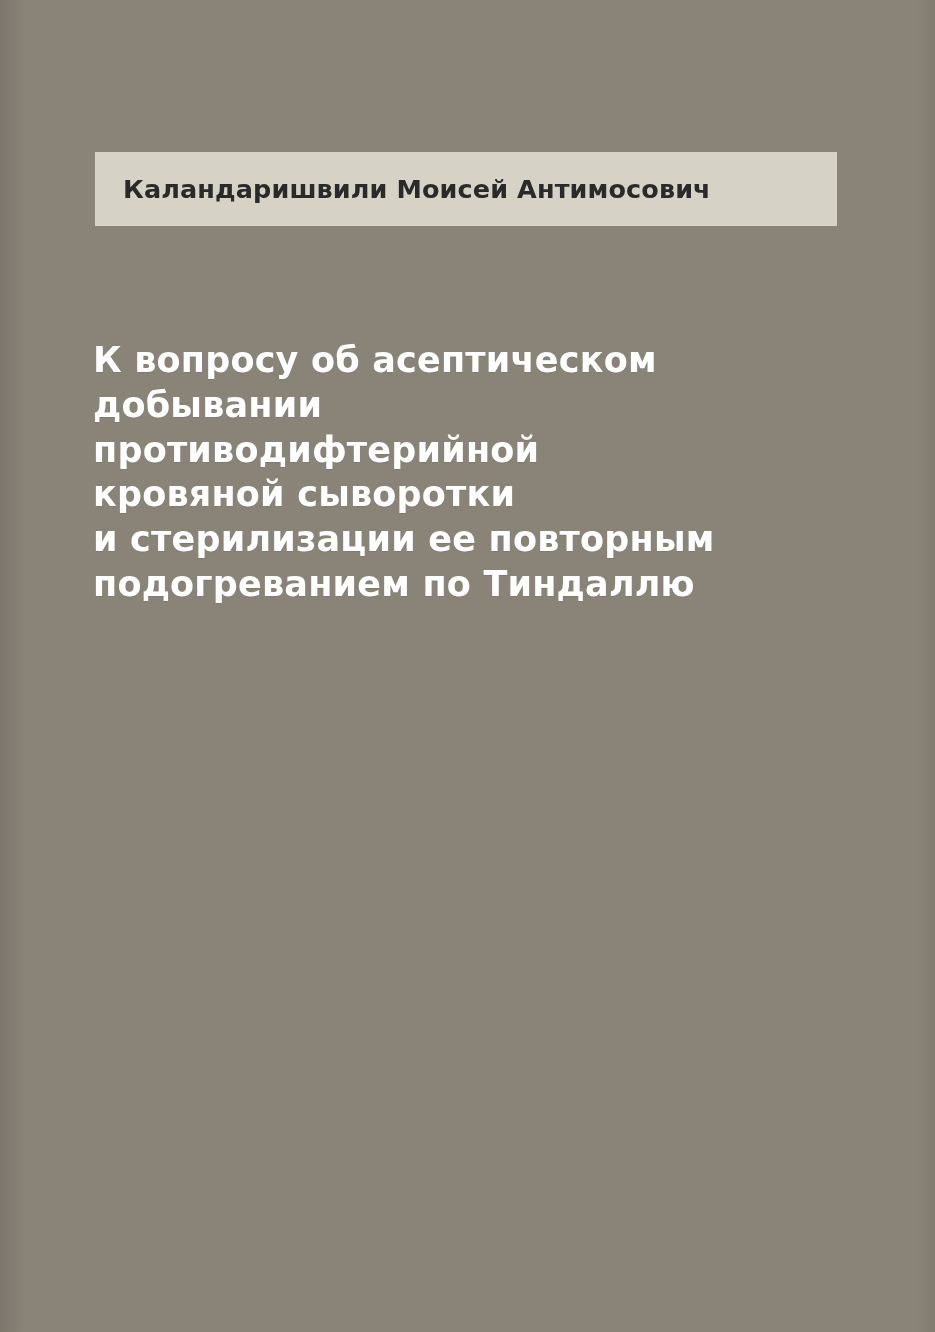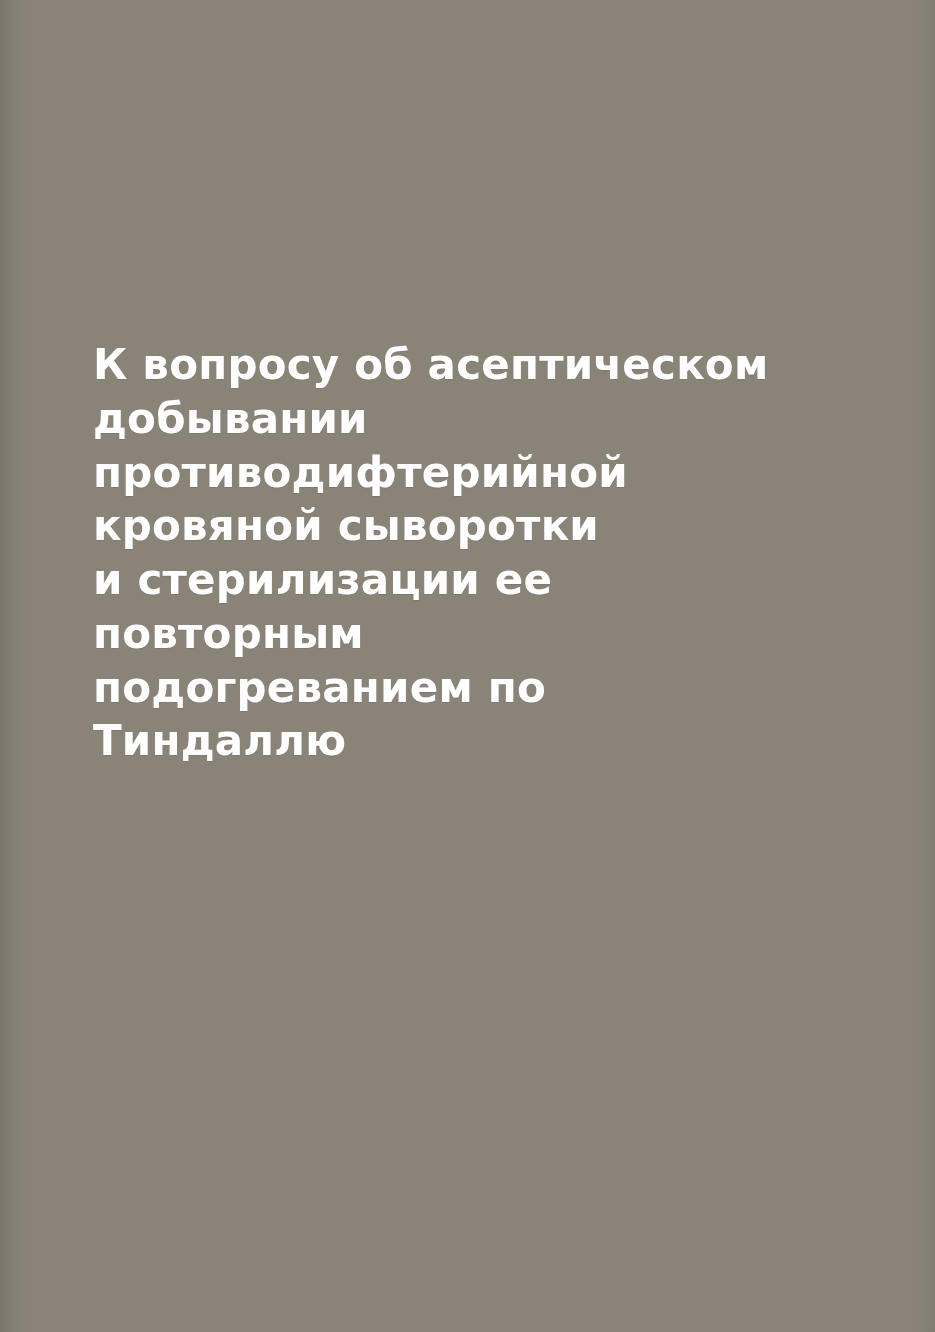--- a/index.html
+++ b/index.html
@@ -62,37 +62,40 @@
     line-height: 1.2;
   }
 
   .title-block {
     position: absolute;
     left: 93px;
     top: 338px;
     width: 700px;
   }
   .book-title {
-    font-size: 42px;
+    font-size: 35px;
     font-weight: bold;
     color: #ffffff;
     line-height: 1.28;
     letter-spacing: 0.2px;
     white-space: pre-line;
     text-shadow: 0 1px 0 rgba(0,0,0,0.08);
   }
 </style>
 </head>
 <body>
 
 <div class="book-cover">
 
   <div class="spine-shadow"></div>
   <div class="edge-shadow-right"></div>
 
+  <div class="author-band">
+    <div class="author-name">Каландаришвили Моисей Антимосович</div>
+  </div>
 
   <div class="title-block">
     <div class="book-title">К вопросу об асептическом
 добывании
 противодифтерийной
 кровяной сыворотки
 и стерилизации ее повторным
 подогреванием по Тиндаллю</div>
   </div>
 

